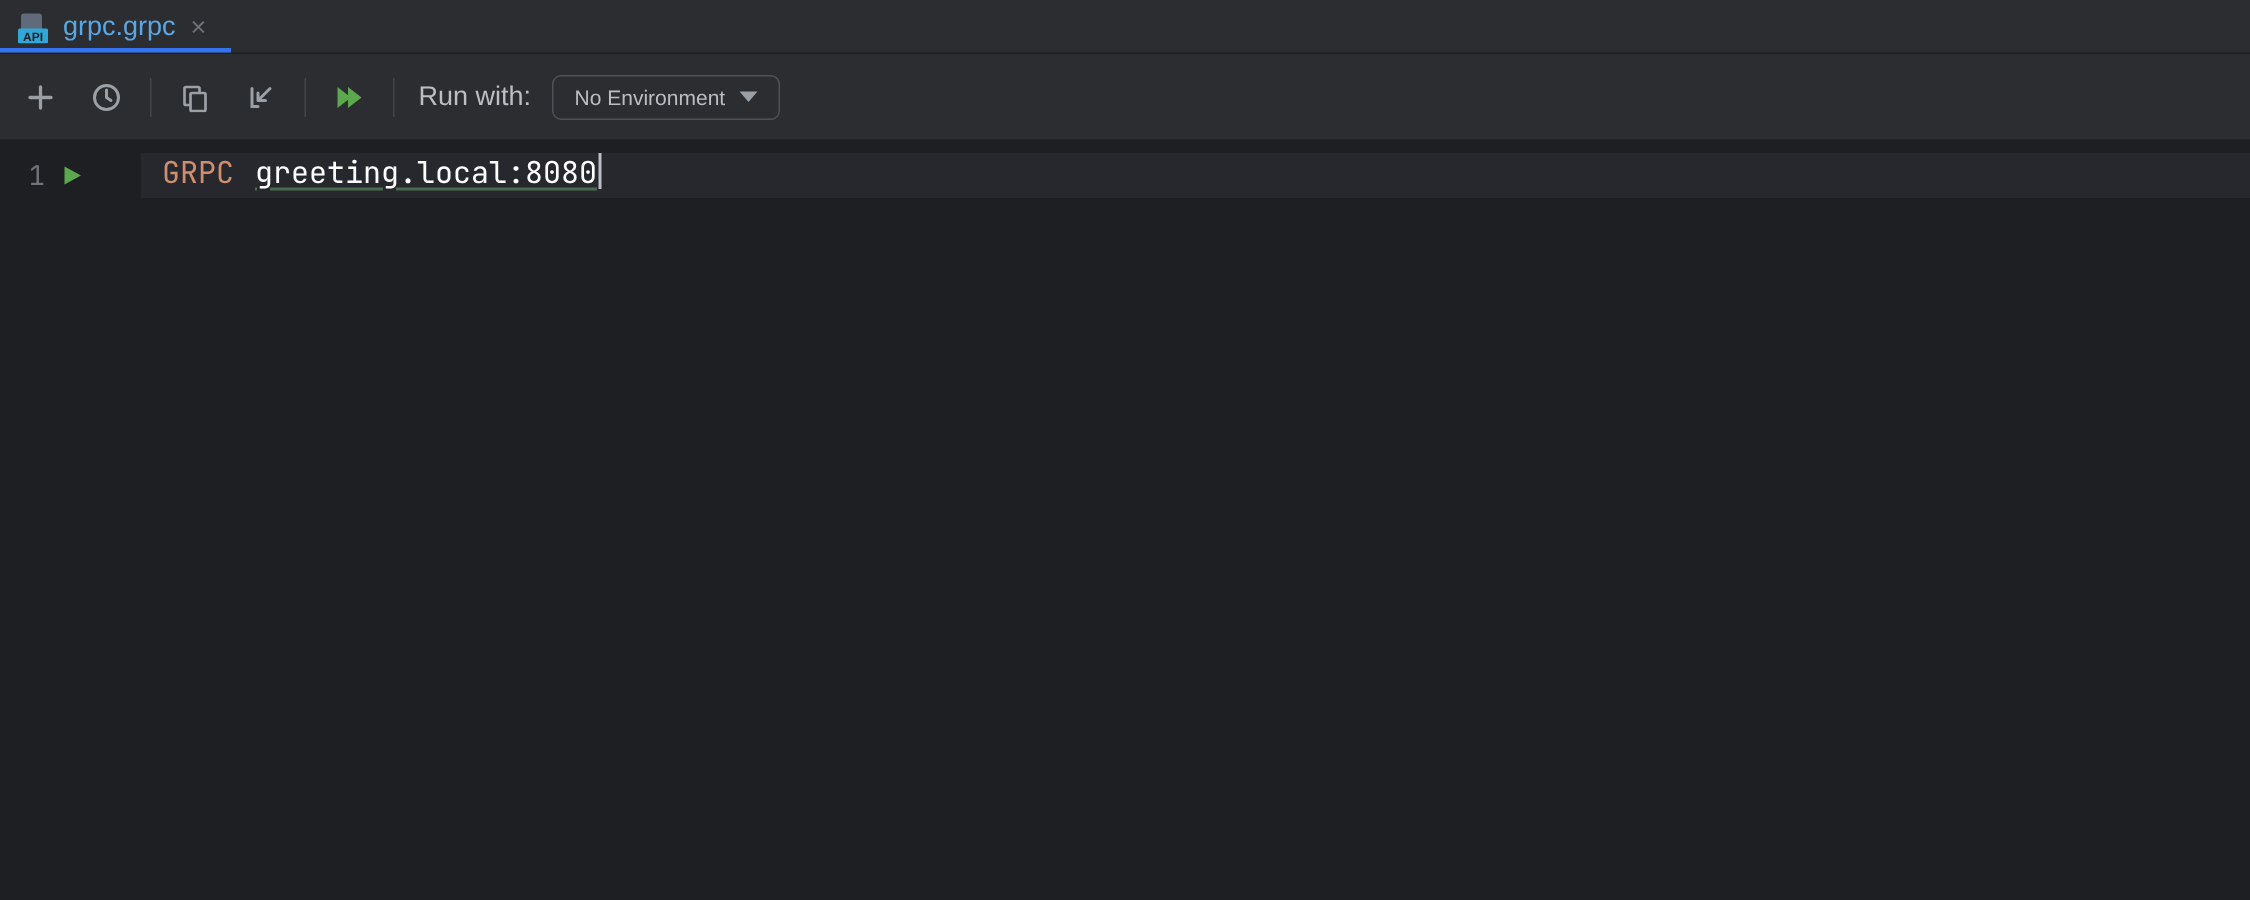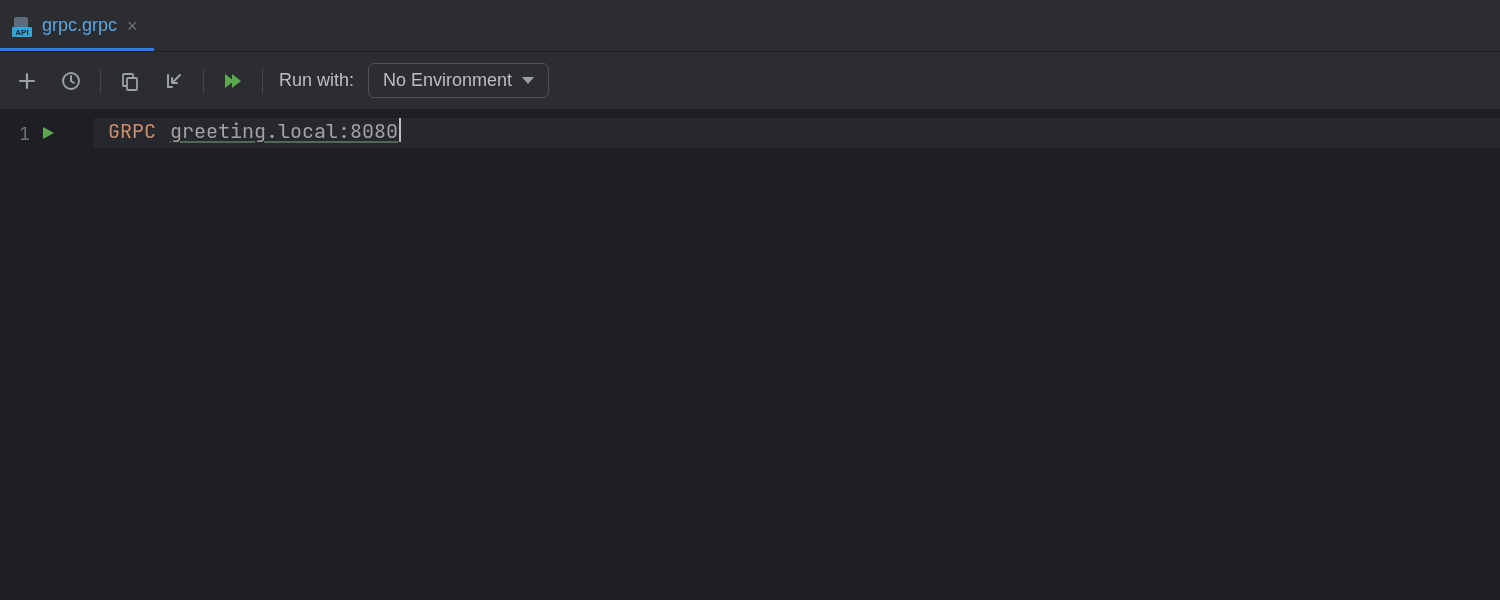--- a/index.html
+++ b/index.html
@@ -6,21 +6,21 @@
   html, body { width: 1500px; height: 600px; overflow: hidden; }
   body {
     background: #1e1f22;
     font-family: -apple-system, BlinkMacSystemFont, "Segoe UI", sans-serif;
     color: #bcbec4;
     font-size: 14px;
   }
 
   
   .tab-bar {
-    height: 52px;
+    height: 36px;
     background: #2b2d30;
     display: flex;
     align-items: stretch;
     border-bottom: 1px solid #1e1f22;
   }
   .tab {
     display: flex;
     align-items: center;
     gap: 8px;
     padding: 0 14px 0 12px;
@@ -85,21 +85,21 @@
   }
   .env-select {
     display: flex;
     align-items: center;
     gap: 10px;
     border: 1px solid #4e5157;
     border-radius: 6px;
     padding: 6px 14px;
     cursor: pointer;
     color: #bcbec4;
-    font-size: 18px;
+    font-size: 14px;
   }
   .chevron-down {
     width: 0; height: 0;
     border-left: 6px solid transparent;
     border-right: 6px solid transparent;
     border-top: 7px solid #9aa0a6;
   }
 
   
   .editor {
@@ -152,21 +152,21 @@
     display: flex;
     align-items: flex-start;
     padding-left: 14px;
     position: relative;
   }
   .code-line.active {
     background: #26282e;
   }
   .kw { color: #cf8e6d; }
   .url {
-    color: #a3a3a3;
+    color: #ffffff;
     text-decoration: underline;
     text-decoration-color: #4a6b4f;
     text-underline-offset: 3px;
     margin-left: 14px;
   }
   .caret {
     display: inline-block;
     width: 2px;
     height: 24px;
     background: #bcbec4;

